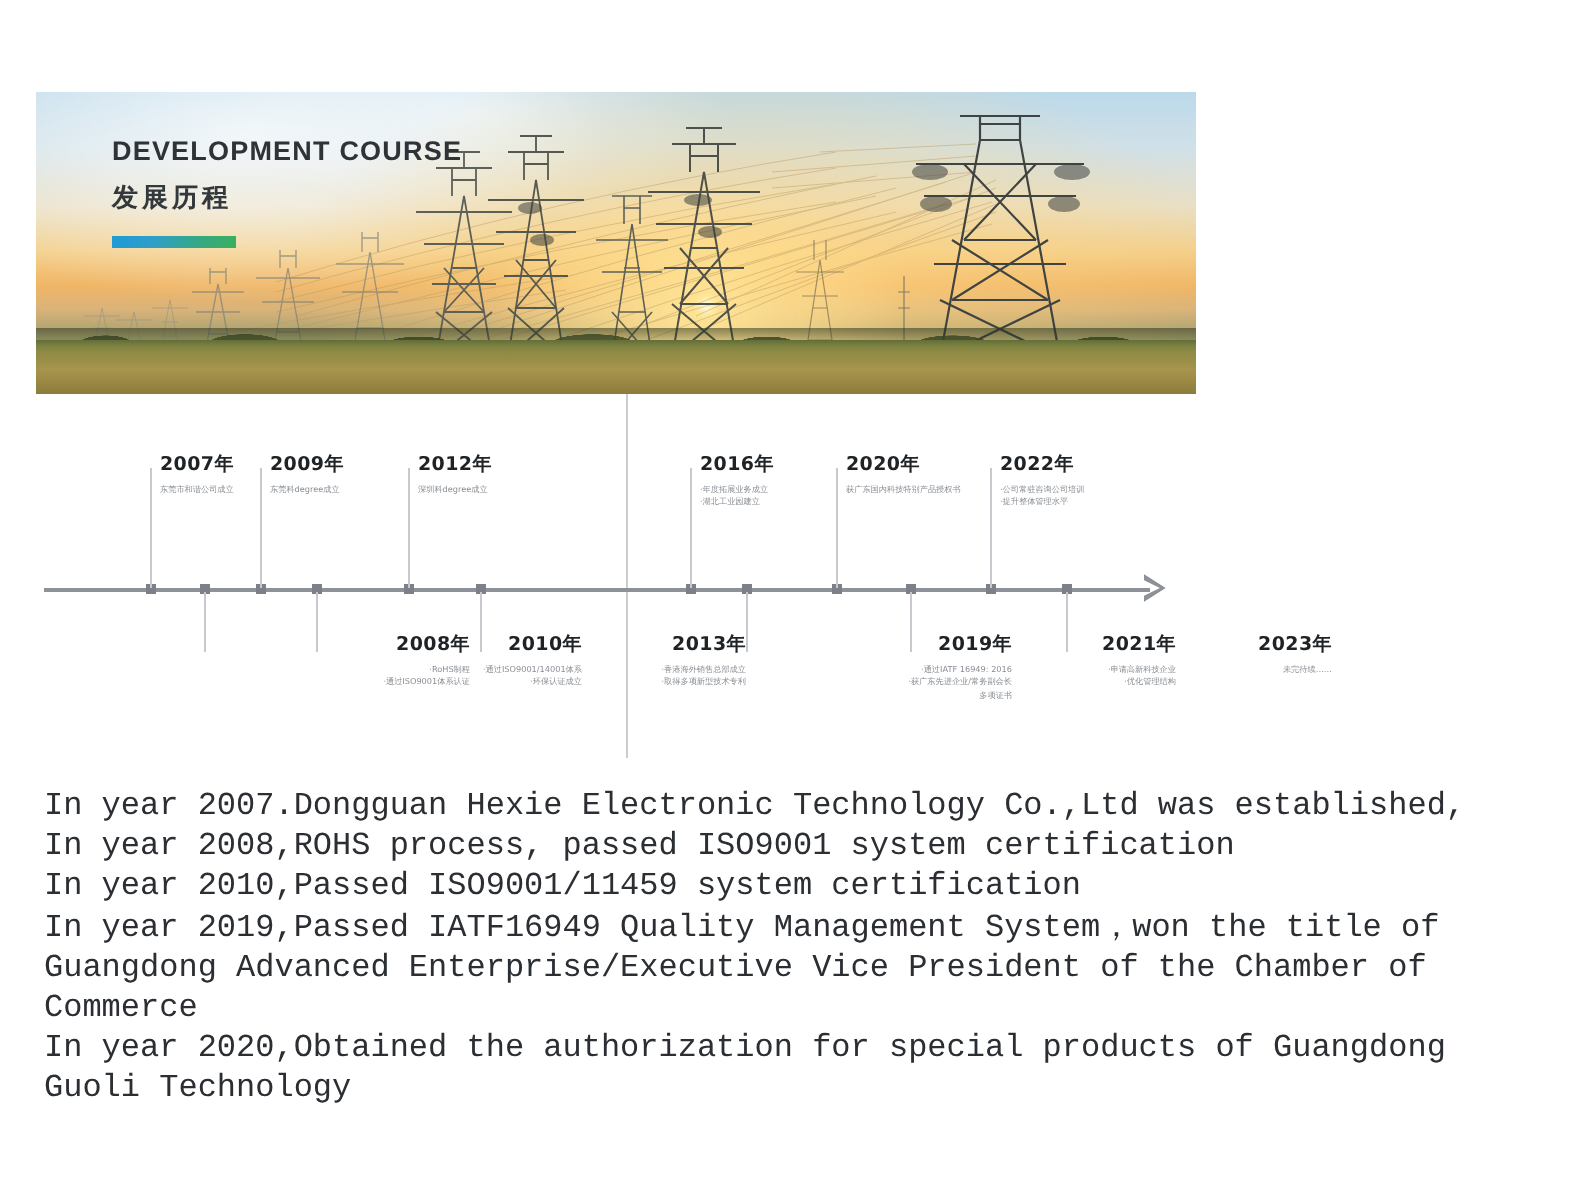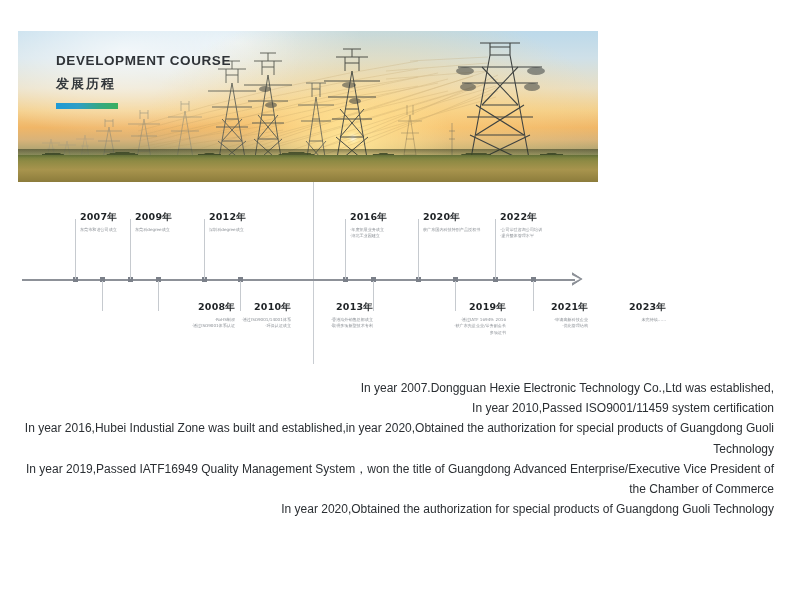--- a/index.html
+++ b/index.html
@@ -2,21 +2,21 @@
 <html><head>
 <meta charset="utf-8">
 <style>
   * { box-sizing: border-box; margin: 0; padding: 0; }
   html, body {
     width: 785px; height: 600px;
     background: #ffffff;
     font-family: "Liberation Sans", sans-serif;
     overflow: hidden;
   }
-  .page { position: relative; width: 785px; height: 540px; background: #fff; }
+  .page { position: relative; width: 785px; height: 540px; background: #fff; margin-top: 15px; }
 
   
   .hero {
     position: absolute;
     left: 18px; top: 31px;
     width: 580px; height: 151px;
     overflow: hidden;
     background: linear-gradient(to bottom,
         #bcd9ea 0%, #cfe0e8 18%, #e9dfc4 38%,
         #f4cf8a 53%, #f0b667 64%, #d9b379 72%,
@@ -117,24 +117,23 @@
     font-size: 4.1px; line-height: 1.55;
     color: #8a8f95; white-space: nowrap;
     font-family: "DejaVu Sans", sans-serif;
     transform-origin: left top;
   }
 
   
   .body-text {
     position: absolute; left: 22px; top: 378px;
     width: 752px;
-    font-size: 12px; line-height: 20.2px;
+    font-size: 16px; line-height: 20.2px;
     color: #2b2f33;
-    font-family: Liberation Sans, sans-serif;
-    text-align: right;
+    font-family: Liberation Mono, monospace;
   }
   .body-text p { white-space: pre-wrap; }
 </style>
 </head>
 <body>
 
 <div class="page">
 
   <div class="hero">
     <div class="hero-sky"></div>
@@ -385,20 +384,20 @@
               <span>未完待续……</span>
             </div>
           </div>
         </div>
       </div>
   </div>
 
   <div class="body-text">
     <div id="lines-host">
         <p>In year 2007.Dongguan Hexie Electronic Technology Co.,Ltd was established,</p>
+        <p>In year 2008,ROHS process, passed ISO9001 system certification</p>
         <p>In year 2010,Passed ISO9001/11459 system certification</p>
-        <p>In year 2016,Hubei Industial Zone was built and established,in year 2020,Obtained the authorization for special products of Guangdong Guoli Technology</p>
         <p>In year 2019,Passed IATF16949 Quality Management System，won the title of Guangdong Advanced Enterprise/Executive Vice President of the Chamber of Commerce</p>
         <p>In year 2020,Obtained the authorization for special products of Guangdong Guoli Technology</p>
       </div>
   </div>
 
 </div>
 
 </body></html>

